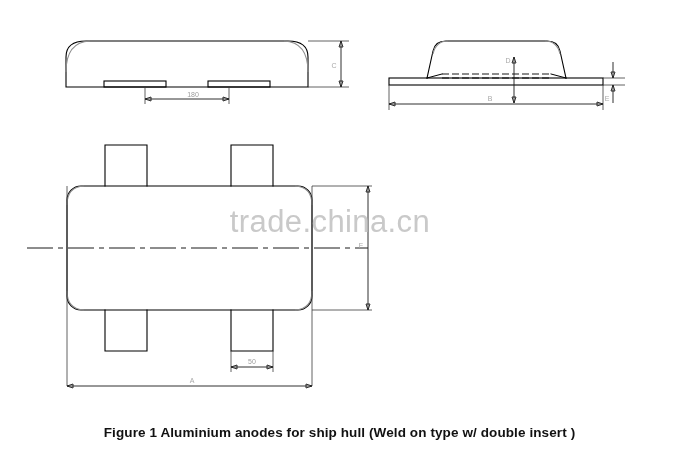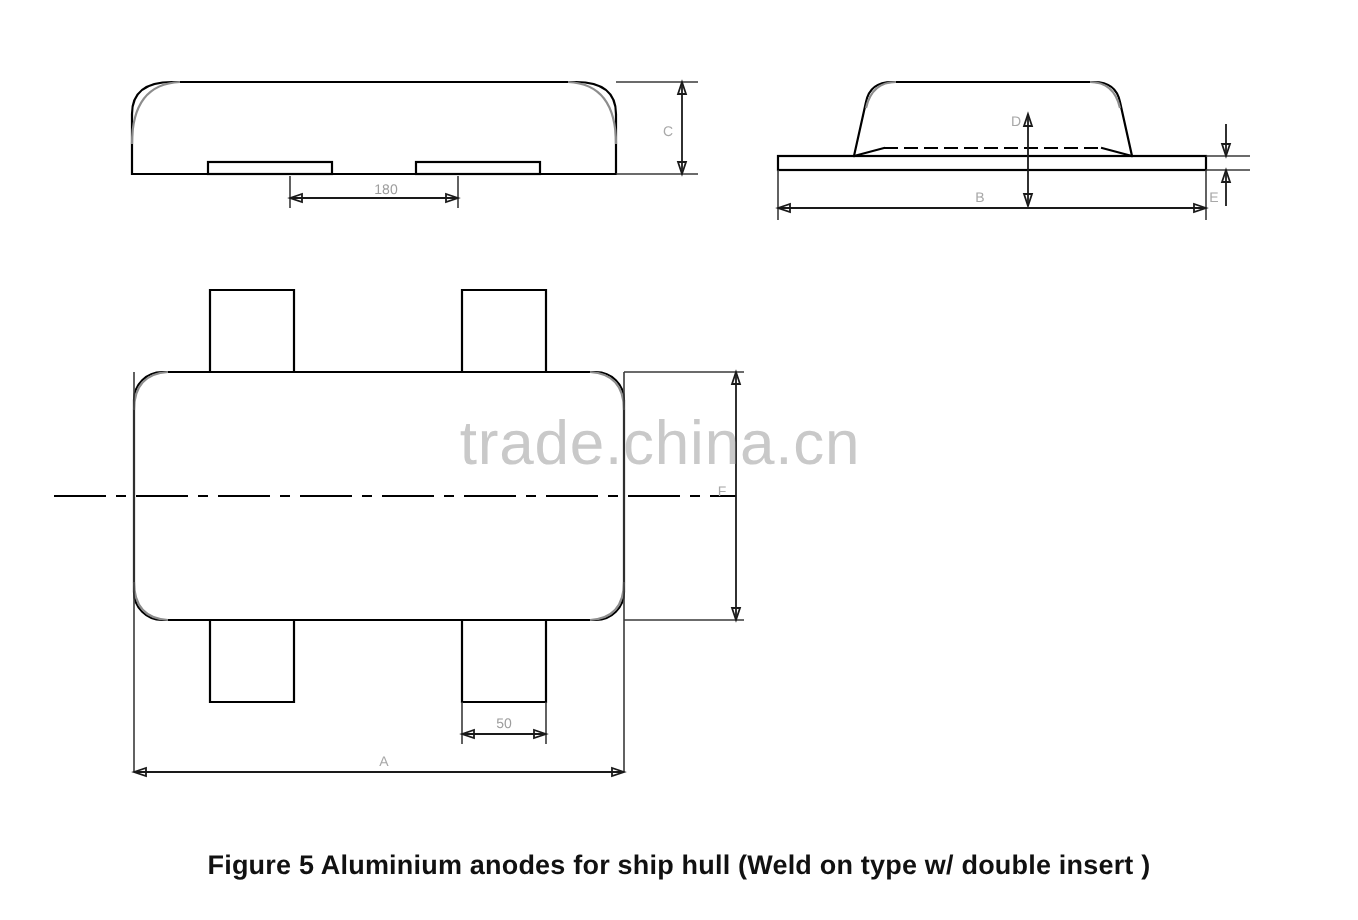--- a/index.html
+++ b/index.html
@@ -224,15 +224,15 @@
         <path class="dim-line" d="M 368,186 l -2,6 l 4,0 z" fill="#1a1a1a"></path>
         <path class="dim-line" d="M 368,310 l -2,-6 l 4,0 z" fill="#1a1a1a"></path>
         <text class="dim-text-letter" x="361" y="246">F</text>
       </g>
     </g>
 
     <text class="watermark-text" x="330" y="224">trade.china.cn</text>
 
   </svg>
 
-  <div class="caption">Figure 5 Aluminium anodes for ship hull (Weld on type w/ double insert )</div>
+  <div class="caption">Figure 1 Aluminium anodes for ship hull (Weld on type w/ double insert )</div>
 
 </div>
 
 </body></html>

